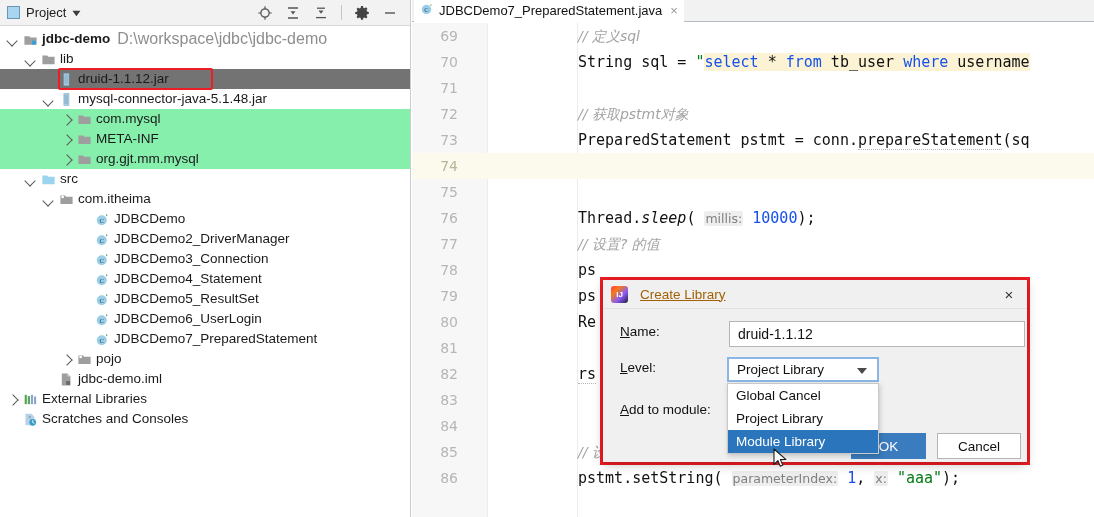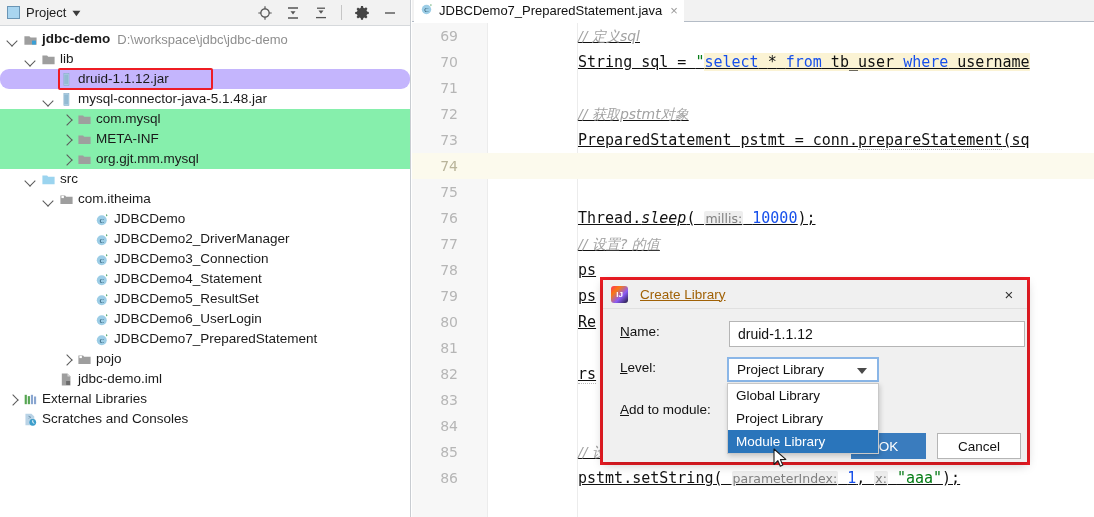--- a/index.html
+++ b/index.html
@@ -50,21 +50,21 @@
   .row {
     position: relative;
     height: 20px;
     display: flex; align-items: center;
     font-size: 13.5px;
     color: #1a1a1a;
     white-space: nowrap;
     text-align: right;
   }
   .row.hl-yellow { background: #86efac; }
-  .row.hl-grey   { background: #c4b5fd; border-radius: 9px; }
+  .row.hl-grey   { background: #737373; }
   .arrow {
     width: 13px; height: 13px;
     flex: 0 0 13px;
     position: relative;
   }
   .arrow.down::before {
     content: ""; position: absolute;
     left: 2px; top: 4px;
     width: 7px; height: 7px;
     border-left: 1.4px solid #5a5a5a;
@@ -75,21 +75,21 @@
     content: ""; position: absolute;
     left: 3px; top: 3px;
     width: 7px; height: 7px;
     border-right: 1.4px solid #5a5a5a;
     border-top: 1.4px solid #5a5a5a;
     transform: rotate(45deg);
   }
   .ico { flex: 0 0 auto; margin-right: 4px; display: inline-block; line-height: 0; }
   .lbl { line-height: 18px; }
   .lbl.bold { font-weight: bold; }
-  .path { color: #8e8e8e; font-size: 13px; margin-left: 7px; }
+  .path { color: #8e8e8e; font-size: 16px; margin-left: 7px; }
 
   
   #druid-highlight {
     position: absolute;
     left: 58px; top: 68px;
     width: 155px; height: 22px;
     border: 2.5px solid #ee1c24;
     border-radius: 2px;
     pointer-events: none;
   }
@@ -146,21 +146,20 @@
     font-family: "DejaVu Sans", sans-serif;
     font-size: 14px;
     color: #b6b6b6;
   }
   .ctext {
     position: absolute; left: 166px;
     font-family: "DejaVu Sans Mono", monospace;
     font-size: 15px;
     color: #111111;
     white-space: pre;
-    text-decoration: underline;
   }
   .cm { color: #a3a3a3; font-style: italic; font-family: "DejaVu Sans", sans-serif; font-size: 14px; }
   .str { color: #067d17; }
   .num { color: #1750eb; }
   .sqlhl { background: #fbf3d4; color: #1750eb; }
   .sqlplain { background: #fbf3d4; color: #111; }
   .hint {
     background: #eeeeee; color: #808080;
     font-family: "DejaVu Sans", sans-serif;
     font-size: 12.5px;
@@ -670,21 +669,21 @@
       <div id="name-input">
         <span>druid-1.1.12</span>
       </div>
 
       <div id="level-combo">
         <span>Project Library</span>
         <span class="combo-arrow"></span>
       </div>
 
       <div id="dropdown">
-          <div class="dd-item">Global Library</div>
+          <div class="dd-item">Global Cancel</div>
           <div class="dd-item">Project Library</div>
           <div class="dd-item sel">Module Library</div>
         </div>
     </div>
   </div>
 
   <div id="ok-button">OK</div>
   <div id="cancel-button">Cancel</div>
 
   <div id="mouse-cursor">

